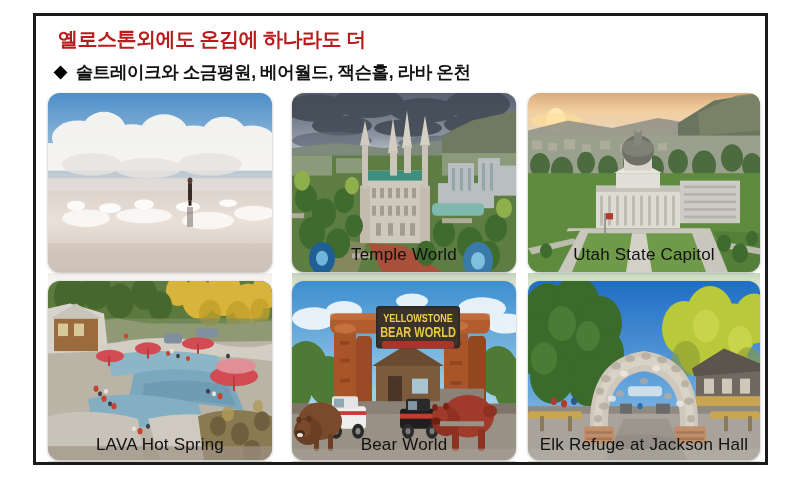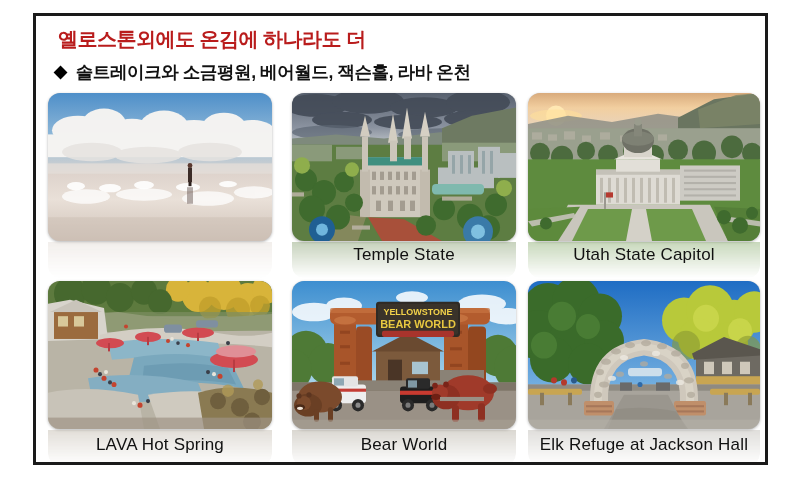--- a/index.html
+++ b/index.html
@@ -73,21 +73,21 @@
   .card.col1 { left: 256px; }
   .card.col2 { left: 492px; }
   .card.row0 { top: 4px; }
   .card.row1 { top: 192px; }
 
   .card.col2 { width: 232px; }
 
   .photo {
     position: relative;
     width: 100%;
-    height: 148px;
+    height: 179px;
     border-radius: 12px;
     overflow: hidden;
     box-shadow: 0 1px 3px rgba(0,0,0,0.30);
     background: #cccccc;
   }
   .photo svg { display: block; width: 100%; height: 100%; }
 
   
   .reflection {
     position: relative;
@@ -312,21 +312,21 @@
         </svg>
       </div>
       <div class="reflection">
         <svg viewBox="0 0 224 143" preserveAspectRatio="none">
           <rect width="224" height="143" fill="#6d8a52"></rect>
           <circle cx="30" cy="12" r="13" fill="#2a6a9e"></circle>
           <circle cx="186" cy="10" r="14" fill="#4a86b0"></circle>
           <rect x="76" y="20" width="54" height="30" fill="#bcb6aa"></rect>
         </svg>
       </div>
-      <div class="caption">Temple  State</div>
+      <div class="caption">Temple  World</div>
     </div>
 
     <div class="card col2 row0">
       <div class="photo">
         <svg viewBox="0 0 232 143" preserveAspectRatio="none">
           <defs>
             <linearGradient id="ucSky" x1="0" y1="0" x2="0" y2="1">
               <stop offset="0%" stop-color="#d9ab7c"></stop>
                 <stop offset="40%" stop-color="#f2cfa0"></stop>
               <stop offset="100%" stop-color="#e7d4c0"></stop>

